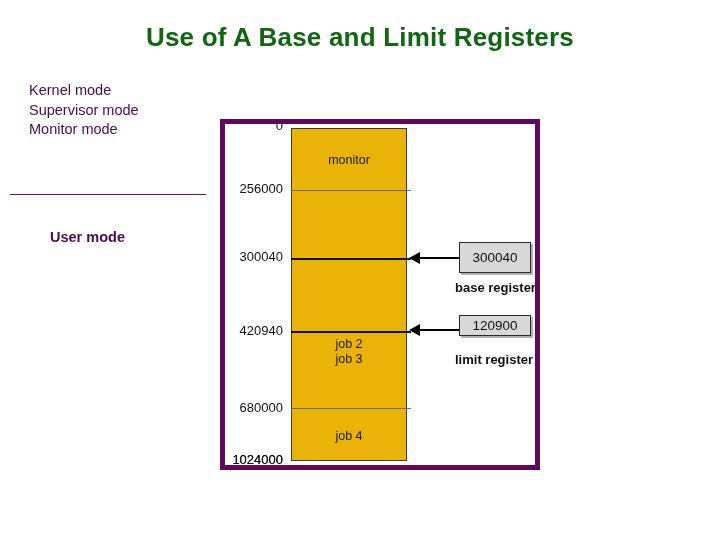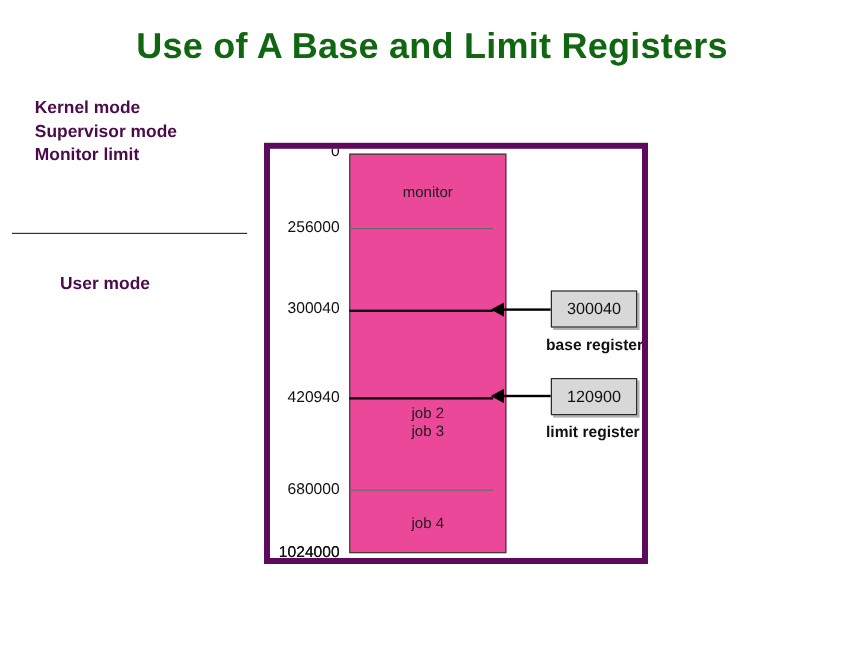--- a/index.html
+++ b/index.html
@@ -15,37 +15,37 @@
     font-family: "Liberation Sans", sans-serif;
   }
 
   
   #slide-title {
     position: absolute;
     left: 0;
     top: 22px;
     width: 720px;
     text-align: center;
-    font-size: 30px;
+    font-size: 26px;
     font-weight: bold;
     color: #116611;
     letter-spacing: 0.2px;
     white-space: nowrap;
   }
 
   
   #mode-list {
     position: absolute;
     left: 29px;
     top: 81px;
     width: 185px;
   }
   .mode-line {
     font-size: 14.5px;
-    font-weight: bold;
+    font-weight: normal;
     color: #4B0B4B;
     line-height: 19.5px;
     white-space: nowrap;
   }
   #mode-divider {
     position: absolute;
     left: 10px;
     top: 194px;
     width: 196px;
     height: 1px;
@@ -87,25 +87,25 @@
     top: -124px;
     width: 720px;
     height: 540px;
   }
 
   
   #memory-column {
     position: absolute;
     left: 291px;
     top: 128px;
-    width: 131px;
+    width: 116px;
     height: 333px;
     box-sizing: border-box;
     border: 1px solid #3d3d3d;
-    background: #ec4899;
+    background: #eab308;
   }
   .mem-block {
     position: absolute;
     left: 0;
     width: 100%;
     box-sizing: border-box;
     display: flex;
     align-items: center;
     justify-content: center;
   }
@@ -175,21 +175,21 @@
   }
 </style>
 </head>
 <body>
 
 <div id="slide-title">Use of A Base and Limit Registers</div>
 
 <div id="mode-list">
   <div class="mode-line">Kernel mode</div>
   <div class="mode-line">Supervisor mode</div>
-  <div class="mode-line">Monitor limit</div>
+  <div class="mode-line">Monitor mode</div>
 </div>
 
 <div id="mode-divider"></div>
 
 <div id="user-mode-label">User mode</div>
 
 <div id="diagram-frame"></div>
 
 <div id="diagram-clip">
   <div id="diagram-canvas">
@@ -223,21 +223,21 @@
 
     <div class="arrow-line" style="left:419px; top:257px; width:40px;"></div>
     <div class="arrow-head" style="left:409px; top:252px;"></div>
     <div class="register-box" style="left:459px; top:242px; width:72px; height:31px;">
       <span class="register-value">300040</span>
     </div>
     <div class="register-caption" style="left:455px; top:280px;">base register</div>
 
     <div class="arrow-line" style="left:419px; top:329px; width:40px;"></div>
     <div class="arrow-head" style="left:409px; top:324px;"></div>
-    <div class="register-box" style="left:459px; top:315px; width:72px; height:31px;">
+    <div class="register-box" style="left:459px; top:315px; width:72px; height:21px;">
       <span class="register-value">120900</span>
     </div>
     <div class="register-caption" style="left:455px; top:352px;">limit register</div>
 
   </div>
 </div>
 
 <div class="addr-label" style="left:203px; top:452px; width:80px; text-align:right; background:transparent;">1024000</div>
 
 </body></html>

